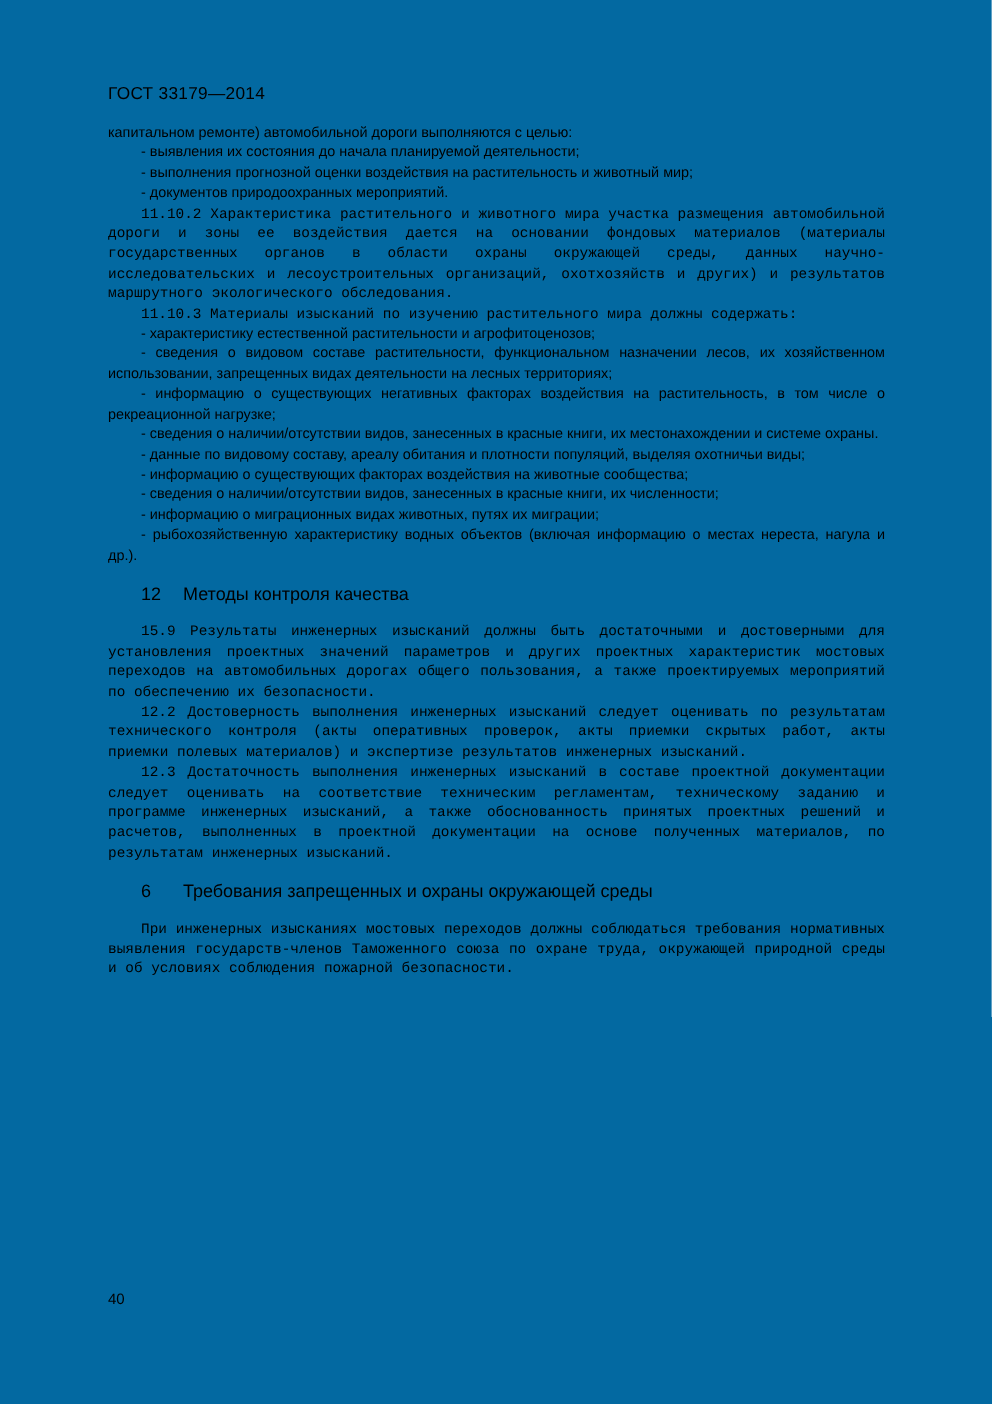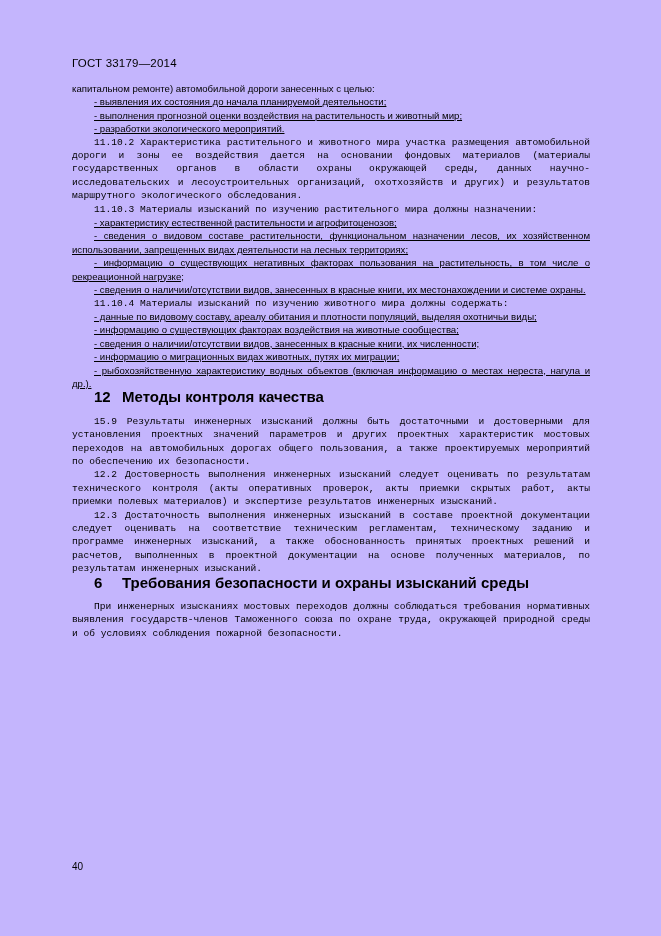--- a/index.html
+++ b/index.html
@@ -14,21 +14,21 @@
     color: #000000;
     position: relative;
     overflow: hidden;
   }
   .page {
     position: absolute;
     left: 0;
     top: 0;
     width: 661px;
     height: 936px;
-    background: #c4b5fd;
+    background: #0369a1;
   }
   .header {
     position: absolute;
     left: 72px;
     top: 57px;
     font-size: 11.5px;
     letter-spacing: 0.2px;
     font-weight: 400;
   }
   .content {
@@ -44,26 +44,26 @@
   p {
     margin: 0;
     text-align: justify;
   }
   .ind {
     text-indent: 22px;
     font-family: Liberation Mono, monospace;
   }
   .dash {
     text-indent: 22px;
-    text-decoration: underline;
   }
   .sec-head {
+    margin-top: 13px;
     margin-bottom: 11px;
-    font-weight: bold;
-    font-size: 15px;
+    font-weight: normal;
+    font-size: 12px;
     text-align: left;
     text-indent: 0;
   }
   .sec-num {
     display: inline-block;
     width: 50px;
     text-indent: 22px;
   }
   .pagenum {
     position: absolute;
@@ -73,39 +73,38 @@
   }
 </style>
 </head>
 <body>
 
 <div class="page">
 
   <div class="header">ГОСТ 33179—2014</div>
 
   <div class="content">
-      <p class="">капитальном ремонте) автомобильной дороги занесенных с целью:</p>
+      <p class="">капитальном ремонте) автомобильной дороги выполняются с целью:</p>
       <p class="dash">- выявления их состояния до начала планируемой деятельности;</p>
       <p class="dash">- выполнения прогнозной оценки воздействия на растительность и животный мир;</p>
-      <p class="dash">- разработки экологического мероприятий.</p>
+      <p class="dash">- документов природоохранных мероприятий.</p>
       <p class="ind">11.10.2 Характеристика растительного и животного мира участка размещения автомобильной дороги и зоны ее воздействия дается на основании фондовых материалов (материалы государственных органов в области охраны окружающей среды, данных научно-исследовательских и лесоустроительных организаций, охотхозяйств и других) и результатов маршрутного экологического обследования.</p>
-      <p class="ind">11.10.3 Материалы изысканий по изучению растительного мира должны назначении:</p>
+      <p class="ind">11.10.3 Материалы изысканий по изучению растительного мира должны содержать:</p>
       <p class="dash">- характеристику естественной растительности и агрофитоценозов;</p>
       <p class="dash">- сведения о видовом составе растительности, функциональном назначении лесов, их хозяйственном использовании, запрещенных видах деятельности на лесных территориях;</p>
-      <p class="dash">- информацию о существующих негативных факторах пользования на растительность, в том числе о рекреационной нагрузке;</p>
+      <p class="dash">- информацию о существующих негативных факторах воздействия на растительность, в том числе о рекреационной нагрузке;</p>
       <p class="dash">- сведения о наличии/отсутствии видов, занесенных в красные книги, их местонахождении и системе охраны.</p>
-      <p class="ind">11.10.4 Материалы изысканий по изучению животного мира должны содержать:</p>
       <p class="dash">- данные по видовому составу, ареалу обитания и плотности популяций, выделяя охотничьи виды;</p>
       <p class="dash">- информацию о существующих факторах воздействия на животные сообщества;</p>
       <p class="dash">- сведения о наличии/отсутствии видов, занесенных в красные книги, их численности;</p>
       <p class="dash">- информацию о миграционных видах животных, путях их миграции;</p>
       <p class="dash">- рыбохозяйственную характеристику водных объектов (включая информацию о местах нереста, нагула и др.).</p>
       <div class="sec-head"><span class="sec-num">12</span><span>Методы контроля качества</span></div>
       <p class="ind">15.9 Результаты инженерных изысканий должны быть достаточными и достоверными для установления проектных значений параметров и других проектных характеристик мостовых переходов на автомобильных дорогах общего пользования, а также проектируемых мероприятий по обеспечению их безопасности.</p>
       <p class="ind">12.2 Достоверность выполнения инженерных изысканий следует оценивать по результатам технического контроля (акты оперативных проверок, акты приемки скрытых работ, акты приемки полевых материалов) и экспертизе результатов инженерных изысканий.</p>
       <p class="ind">12.3 Достаточность выполнения инженерных изысканий в составе проектной документации следует оценивать на соответствие техническим регламентам, техническому заданию и программе инженерных изысканий, а также обоснованность принятых проектных решений и расчетов, выполненных в проектной документации на основе полученных материалов, по результатам инженерных изысканий.</p>
-      <div class="sec-head"><span class="sec-num">6</span><span>Требования безопасности и охраны изысканий среды</span></div>
+      <div class="sec-head"><span class="sec-num">6</span><span>Требования запрещенных и охраны окружающей среды</span></div>
       <p class="ind">При инженерных изысканиях мостовых переходов должны соблюдаться требования нормативных выявления государств-членов Таможенного союза по охране труда, окружающей природной среды и об условиях соблюдения пожарной безопасности.</p>
     </div>
 
   <div class="pagenum">40</div>
 
 </div>
 
 </body></html>

